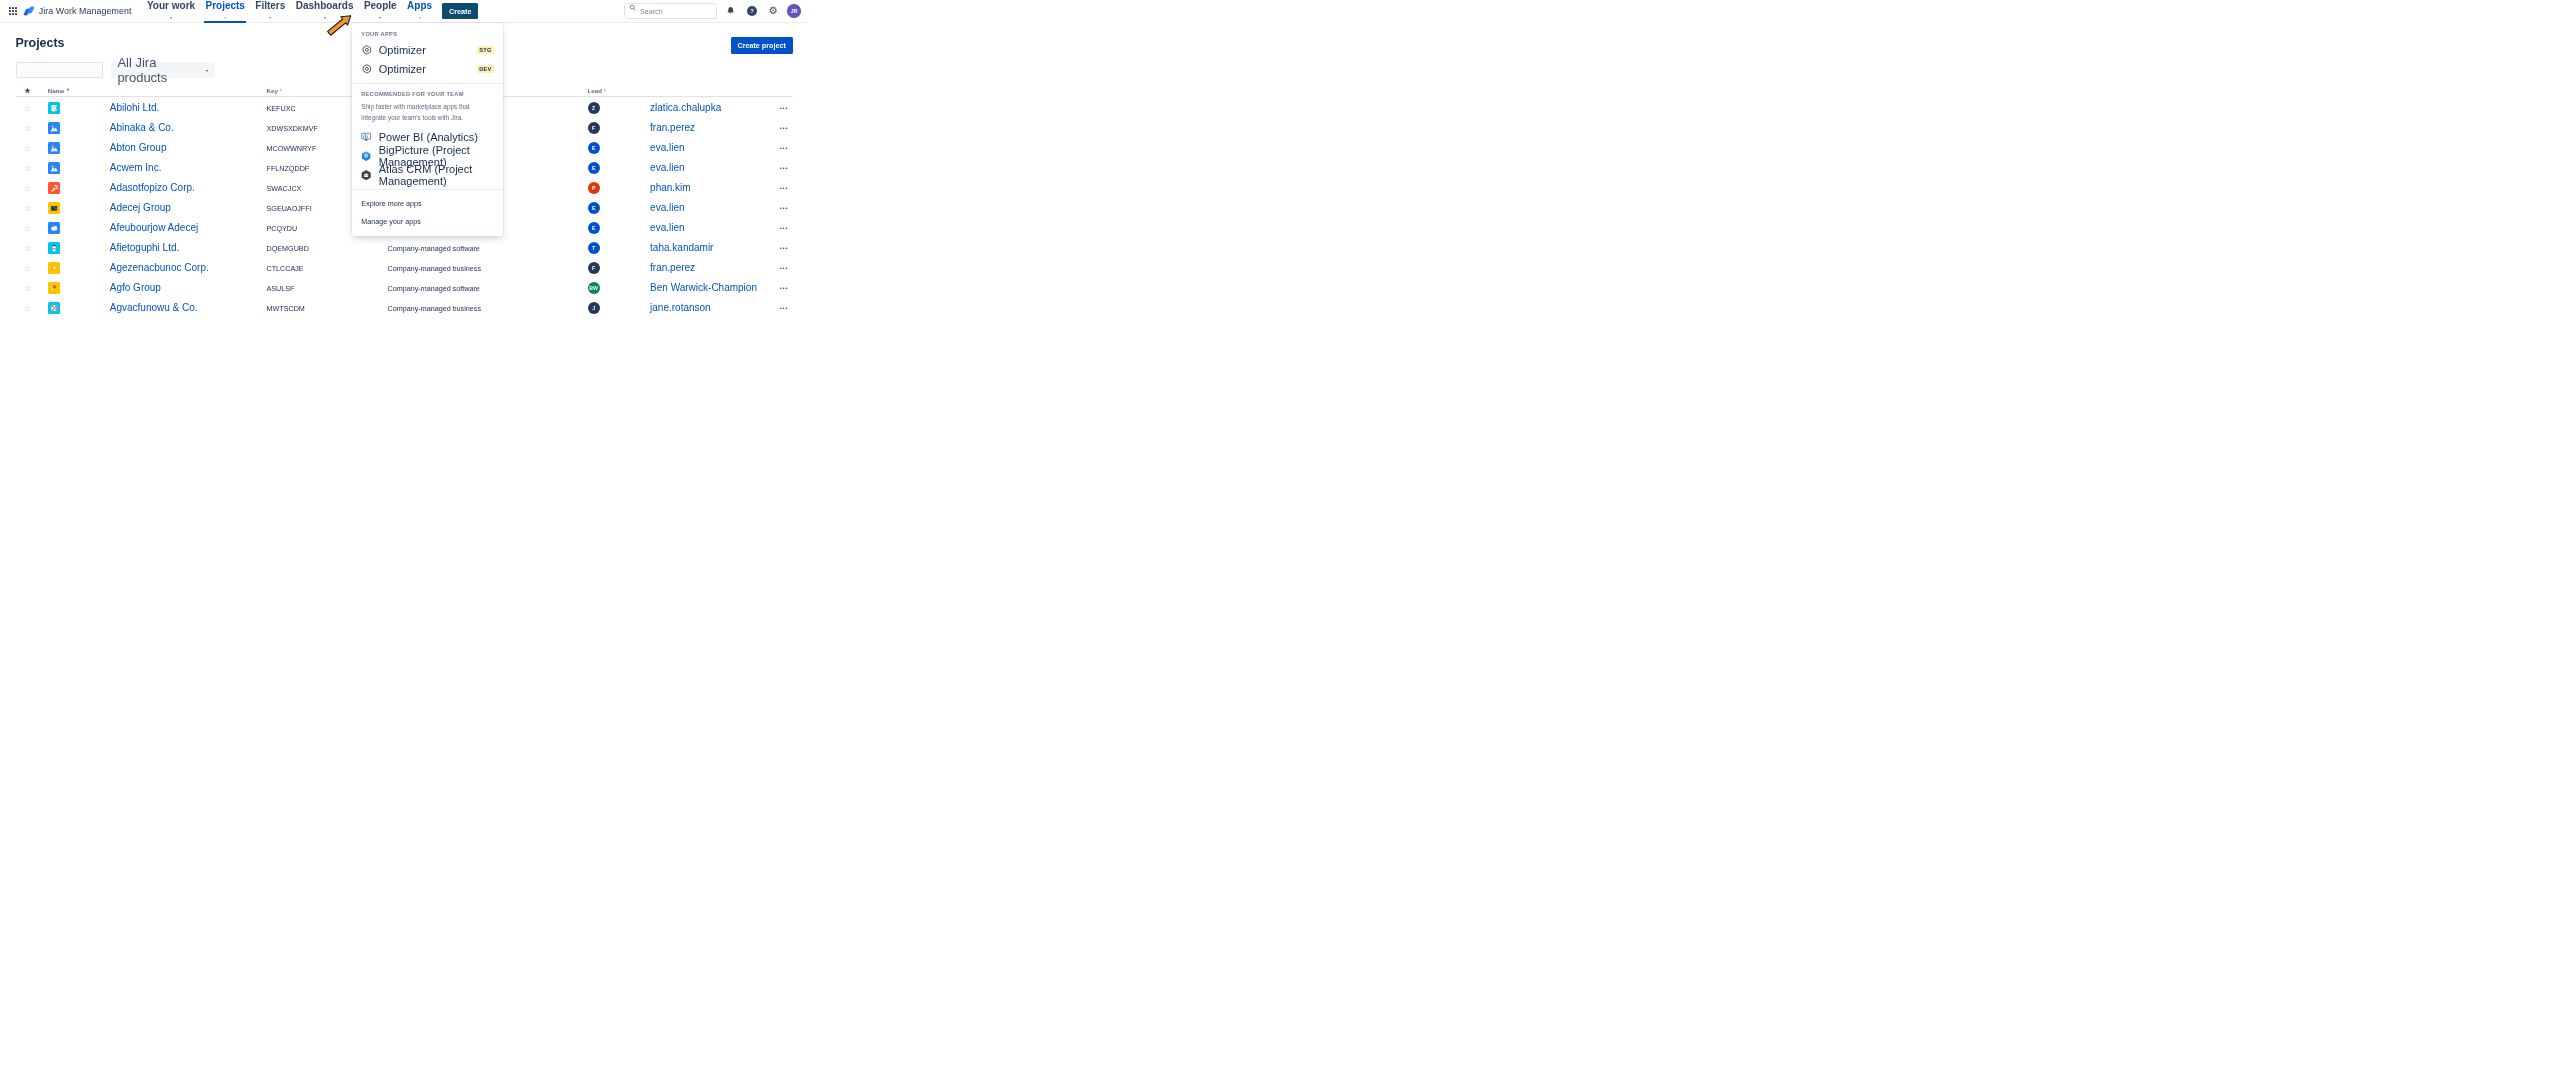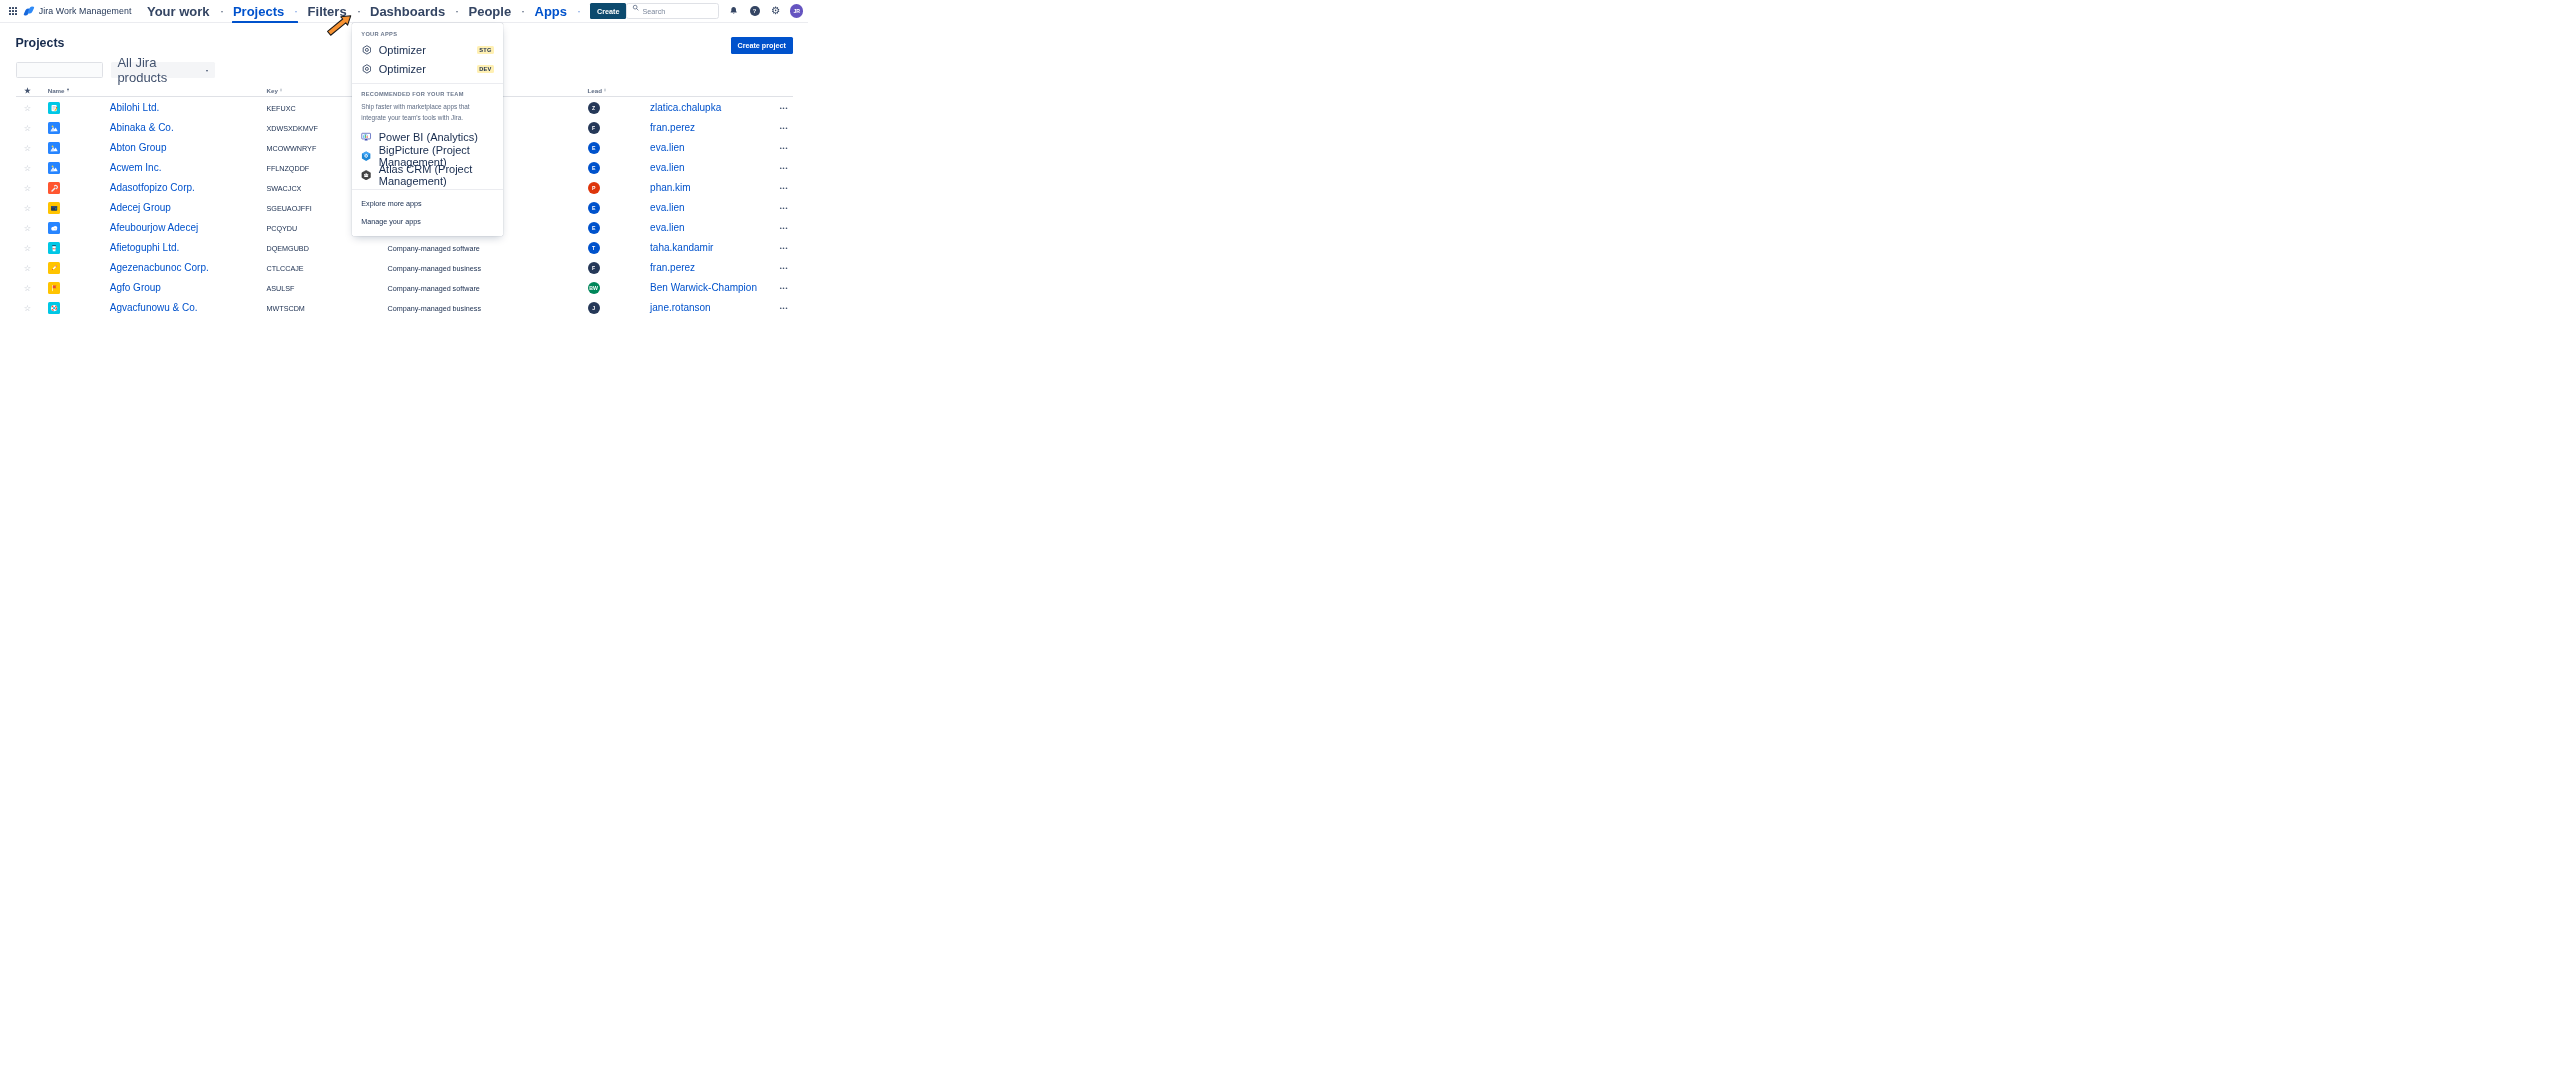--- a/index.html
+++ b/index.html
@@ -22,22 +22,22 @@
   }
   .gridicon { display:grid; grid-template-columns:repeat(3,2.1px); grid-template-rows:repeat(3,2.1px); gap:0.8px; }
   .gridicon i { background:#344563; border-radius:0.5px; }
   .logo { display:flex; align-items:center; gap:3.6px; margin:0 10.3px 0 4.1px; cursor:pointer; }
   .logomark { position:relative; width:10.3px; height:11.3px; flex:0 0 auto; }
   .logomark i { position:absolute; width:4.1px; height:7.7px; border-radius:3.6px 1px 3.6px 1px; transform:rotate(24deg); }
   .logomark i.l1 { left:0.5px; top:2.6px; background:#1868DB; }
   .logomark i.l2 { left:4.6px; top:0.5px; background:#2E8AF7; }
   .logotext { font-size:8.8px; font-weight:400; color:#253858; letter-spacing:0.1px; white-space:nowrap; }
   .navitem {
-    display:flex; align-items:center; gap:11px; height:23px; padding:0 5.2px;
-    font-size:13px; font-weight:600; color:#344563; cursor:pointer; position:relative; white-space:nowrap;
+    display:flex; align-items:center; gap:5px; height:23px; padding:0 5.2px;
+    font-size:10px; font-weight:600; color:#344563; cursor:pointer; position:relative; white-space:nowrap;flex-direction:column;
   }
   .chev { width:0; height:0; border-left:1.8px solid transparent; border-right:1.8px solid transparent; border-top:2.3px solid #6B778C; margin-top:1px; }
   .navitem.active { color:#0052CC; }
   .navitem.active::after { content:""; position:absolute; left:4.1px; right:4.1px; bottom:0; height:1.5px; background:#0052CC; border-radius:0.5px; }
   .navitem.active .chev, .navitem.appsopen .chev { border-top-color:#8FAEE8; }
   .navitem.appsopen { color:#0052CC; }
   .createbtn {
     background:#0c4a6e; color:#fff; font-size:7.2px; font-weight:600;
     border:none; border-radius:1.5px; padding:3.6px 6.7px; margin-left:5.2px; cursor:pointer;
   }

